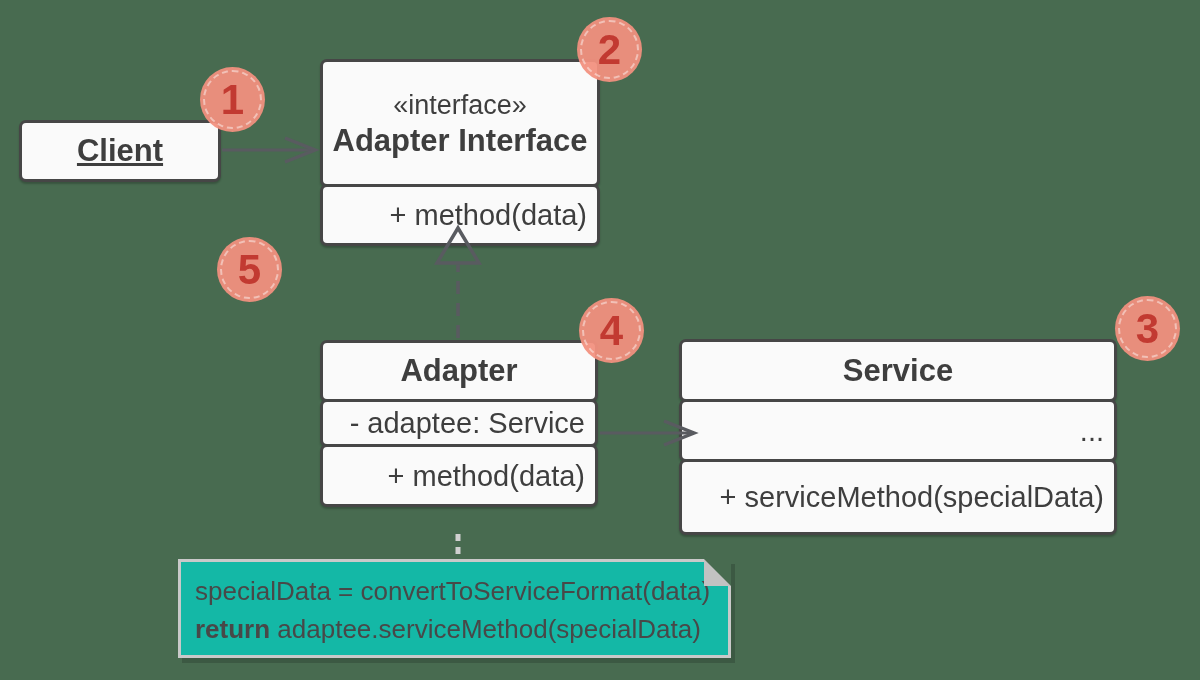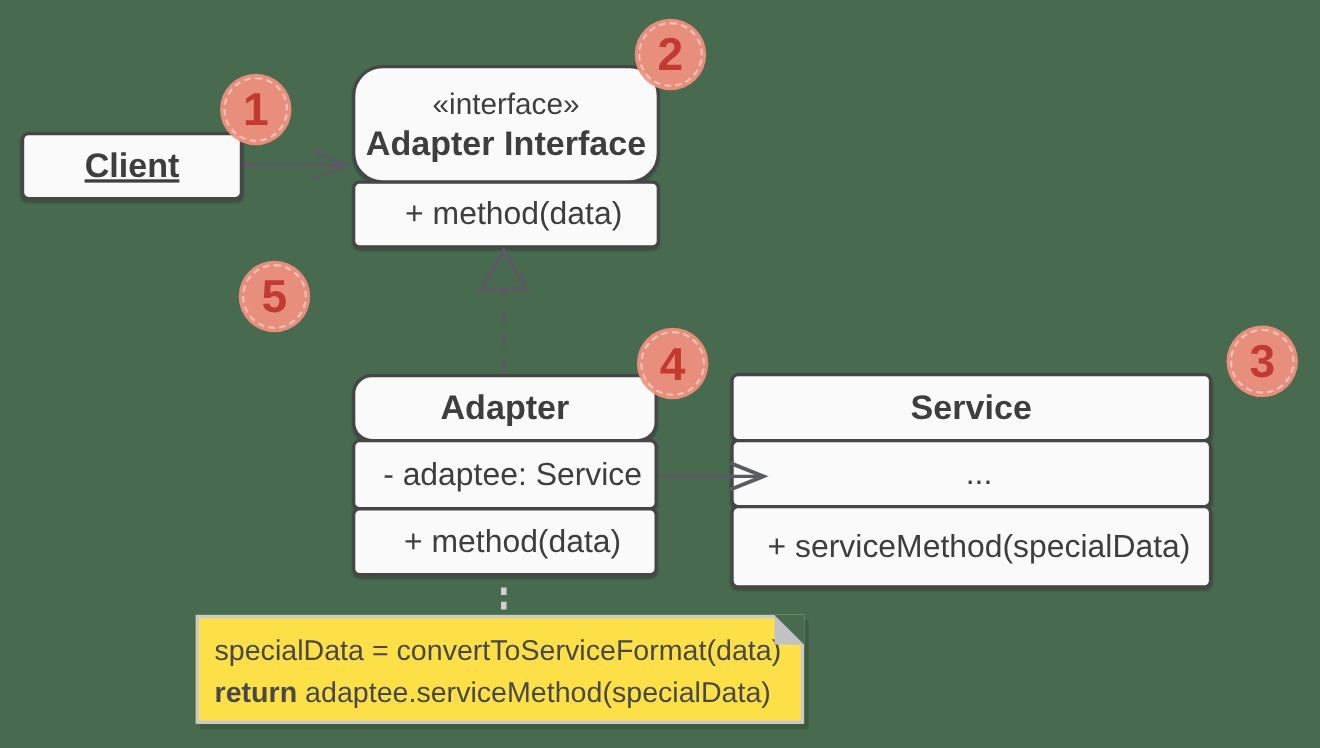--- a/index.html
+++ b/index.html
@@ -16,49 +16,49 @@
     box-sizing:border-box;
     background:#FAFAFA;
     border:3px solid #464646;
     border-radius:7px;
     box-shadow:0 2px 2px rgba(0,0,0,0.22);
     color:#3E3E3E;
     display:flex; flex-direction:column; justify-content:center;
   }
   .sec + .sec { margin-top:-3px; }
   .sec.center { align-items:center; text-align:center; }
-  .sec.left   { align-items:center; padding-left:24px; padding-right:10px; }
+  .sec.left   { align-items:flex-end; padding-left:24px; padding-right:10px; }
   .cls-title      { font-size:31px; font-weight:700; line-height:36px; }
   .cls-stereotype { font-size:27px; font-weight:400; line-height:36px; }
   .cls-member     { font-size:29px; font-weight:400; line-height:34px; white-space:nowrap; }
 
   
   #box-client            { left:19px;  top:120px; width:202px; }
   #box-client .sec       { height:62px;text-decoration:underline; }
   #box-interface         { left:320px; top:59px;  width:280px; }
-  #sec-interface-title   { height:108px;border-radius:28px; }
+  #sec-interface-title   { height:128px; }
   #sec-interface-method  { height:62px; }
   #box-adapter           { left:320px; top:340px; width:278px; }
-  #sec-adapter-title     { height:62px;border-radius:18px; }
-  #sec-adapter-attr      { height:65px; }
+  #sec-adapter-title     { height:62px; }
+  #sec-adapter-attr      { height:48px; }
   #sec-adapter-method    { height:63px; }
-  #box-service           { left:664px; top:339px; width:438px; }
+  #box-service           { left:679px; top:339px; width:438px; }
   #sec-service-title     { height:63px; }
   #sec-service-ellipsis  { height:63px; }
   #sec-service-method    { height:76px; }
 
   
   #connector-layer { position:absolute; left:0; top:0; z-index:15; pointer-events:none; }
 
   
   .uml-note {
     position:absolute; z-index:10;
     left:178px; top:559px; width:553px; height:99px;
     box-sizing:border-box;
-    background:#fde047;
+    background:#14b8a6;
     border:3px solid #C9C9C9;
     box-shadow:4px 5px 0 rgba(0,0,0,0.16);
     color:#484848;
     font-size:26px; line-height:38px;
     padding:10px 4px 0 14px;
     white-space:nowrap;
   }
   .uml-note .fold {
     position:absolute; top:-3px; right:-3px; width:0; height:0;
     border-style:solid;

